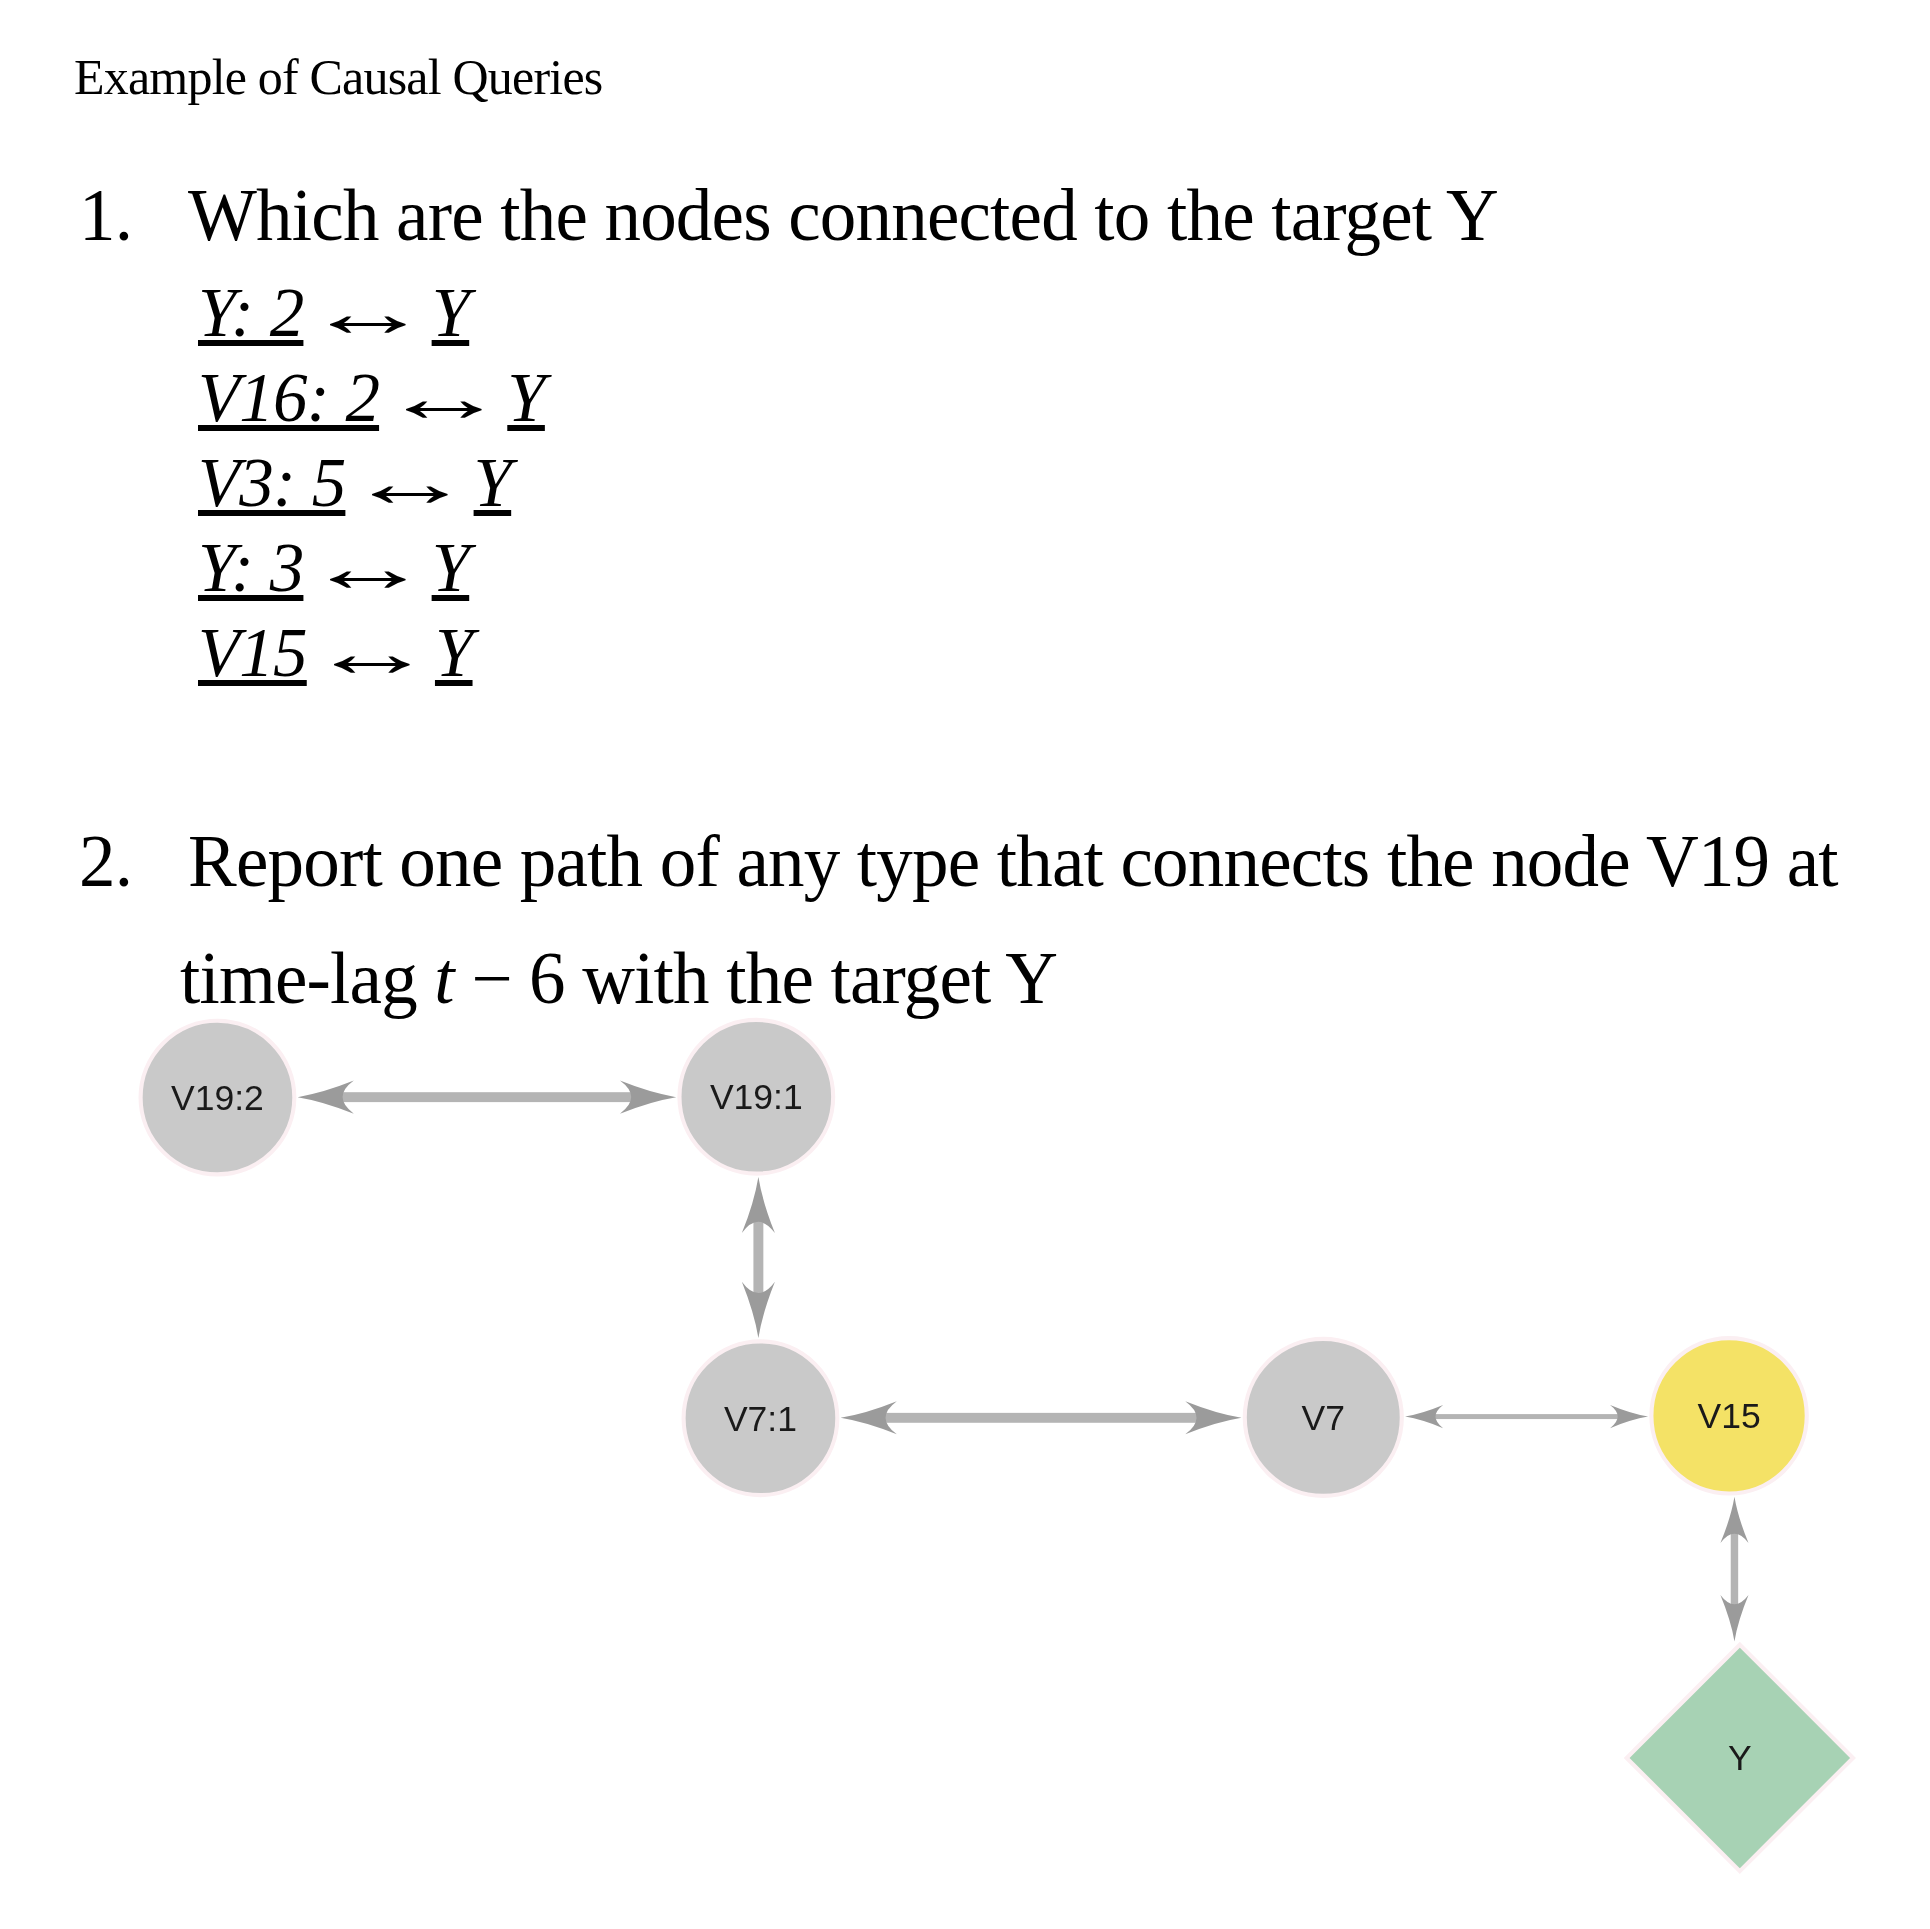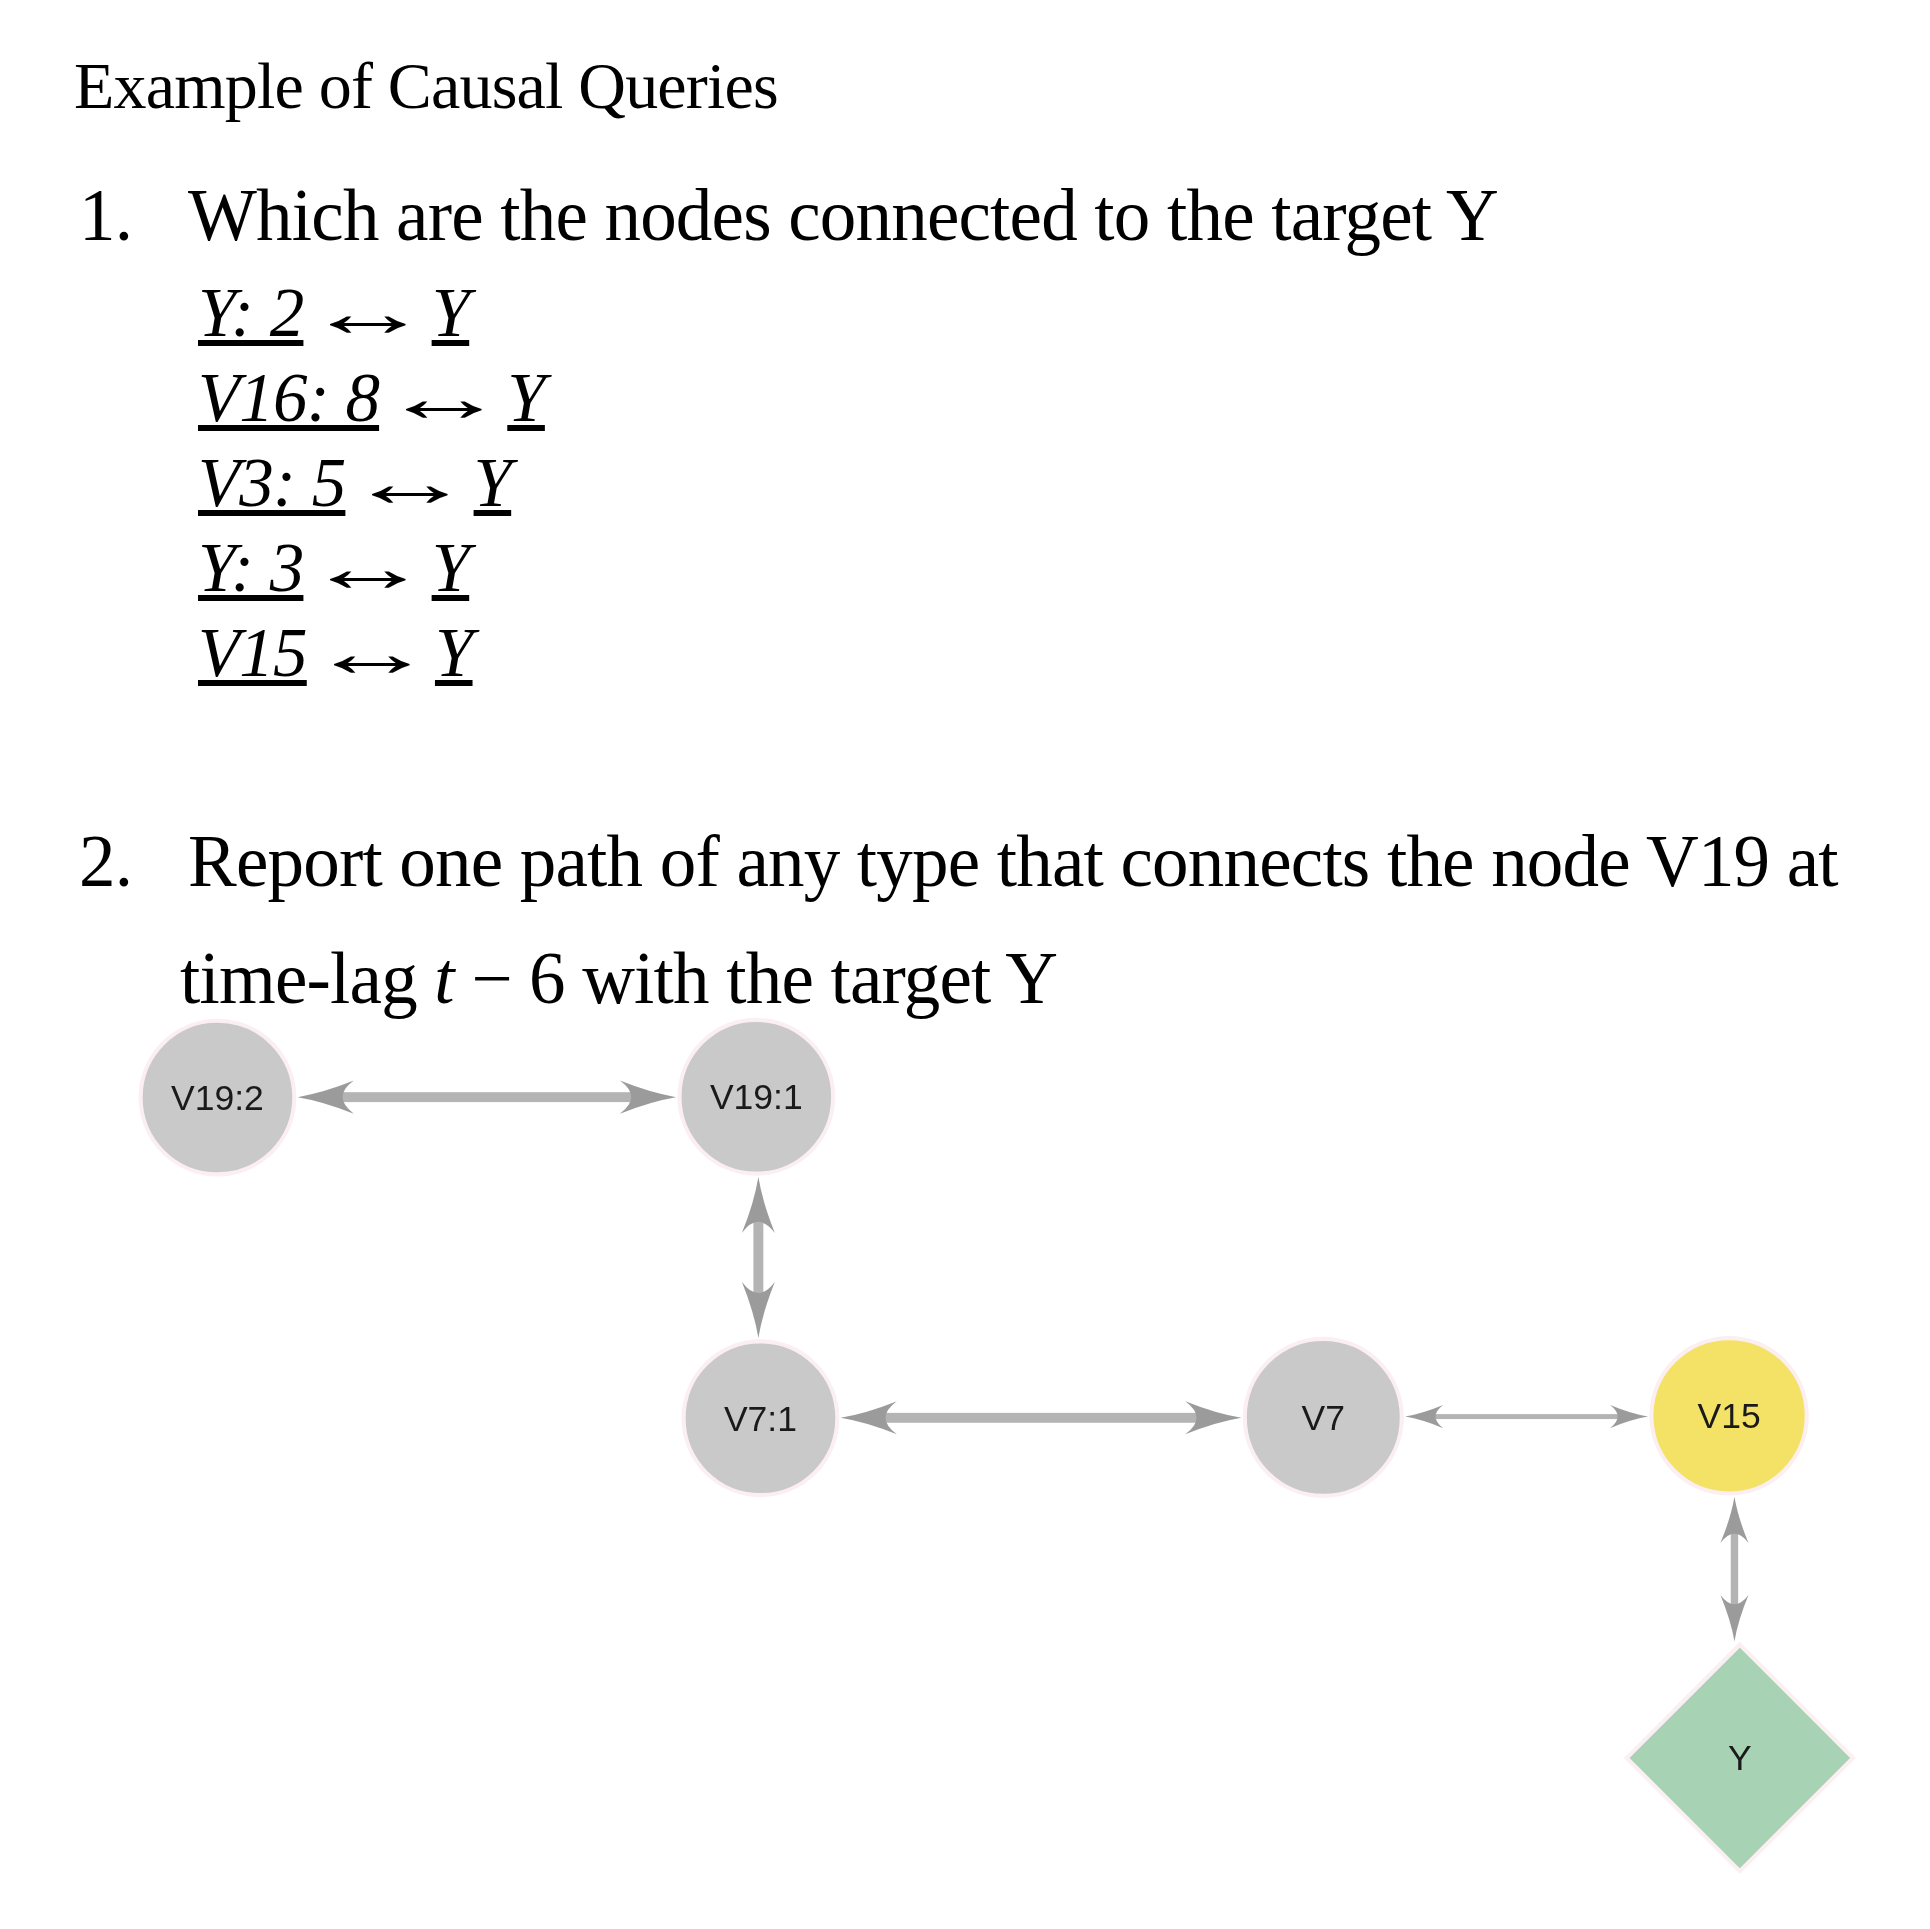--- a/index.html
+++ b/index.html
@@ -8,21 +8,21 @@
     width:1930px;
     height:1929px;
     background:#ffffff;
     overflow:hidden;
     font-family:"Liberation Serif","DejaVu Serif",serif;
     color:#000000;
   }
   .title{
     position:absolute;
     left:74px; top:48px;
-    font-size:66px;
+    font-size:50px;
     letter-spacing:-0.8px;
     white-space:nowrap;
   }
   .qrow{
     position:absolute;
     left:79px;
     font-size:73px;
     letter-spacing:-0.8px;
     white-space:nowrap;
   }
@@ -68,21 +68,21 @@
   <div class="qrow" id="q1">
     <span class="qnum">1.</span>
     <span class="qtext">Which are the nodes connected to the target Y</span>
   </div>
 
   <div class="answers">
     <div class="aline">
       <span>Y: 2</span><span class="arr">↔</span><span>Y</span>
     </div>
     <div class="aline">
-      <span>V16: 8</span><span class="arr">↔</span><span>Y</span>
+      <span>V16: 2</span><span class="arr">↔</span><span>Y</span>
     </div>
     <div class="aline">
       <span>V3: 5</span><span class="arr">↔</span><span>Y</span>
     </div>
     <div class="aline">
       <span>Y: 3</span><span class="arr">↔</span><span>Y</span>
     </div>
     <div class="aline">
       <span>V15</span><span class="arr">↔</span><span>Y</span>
     </div>

